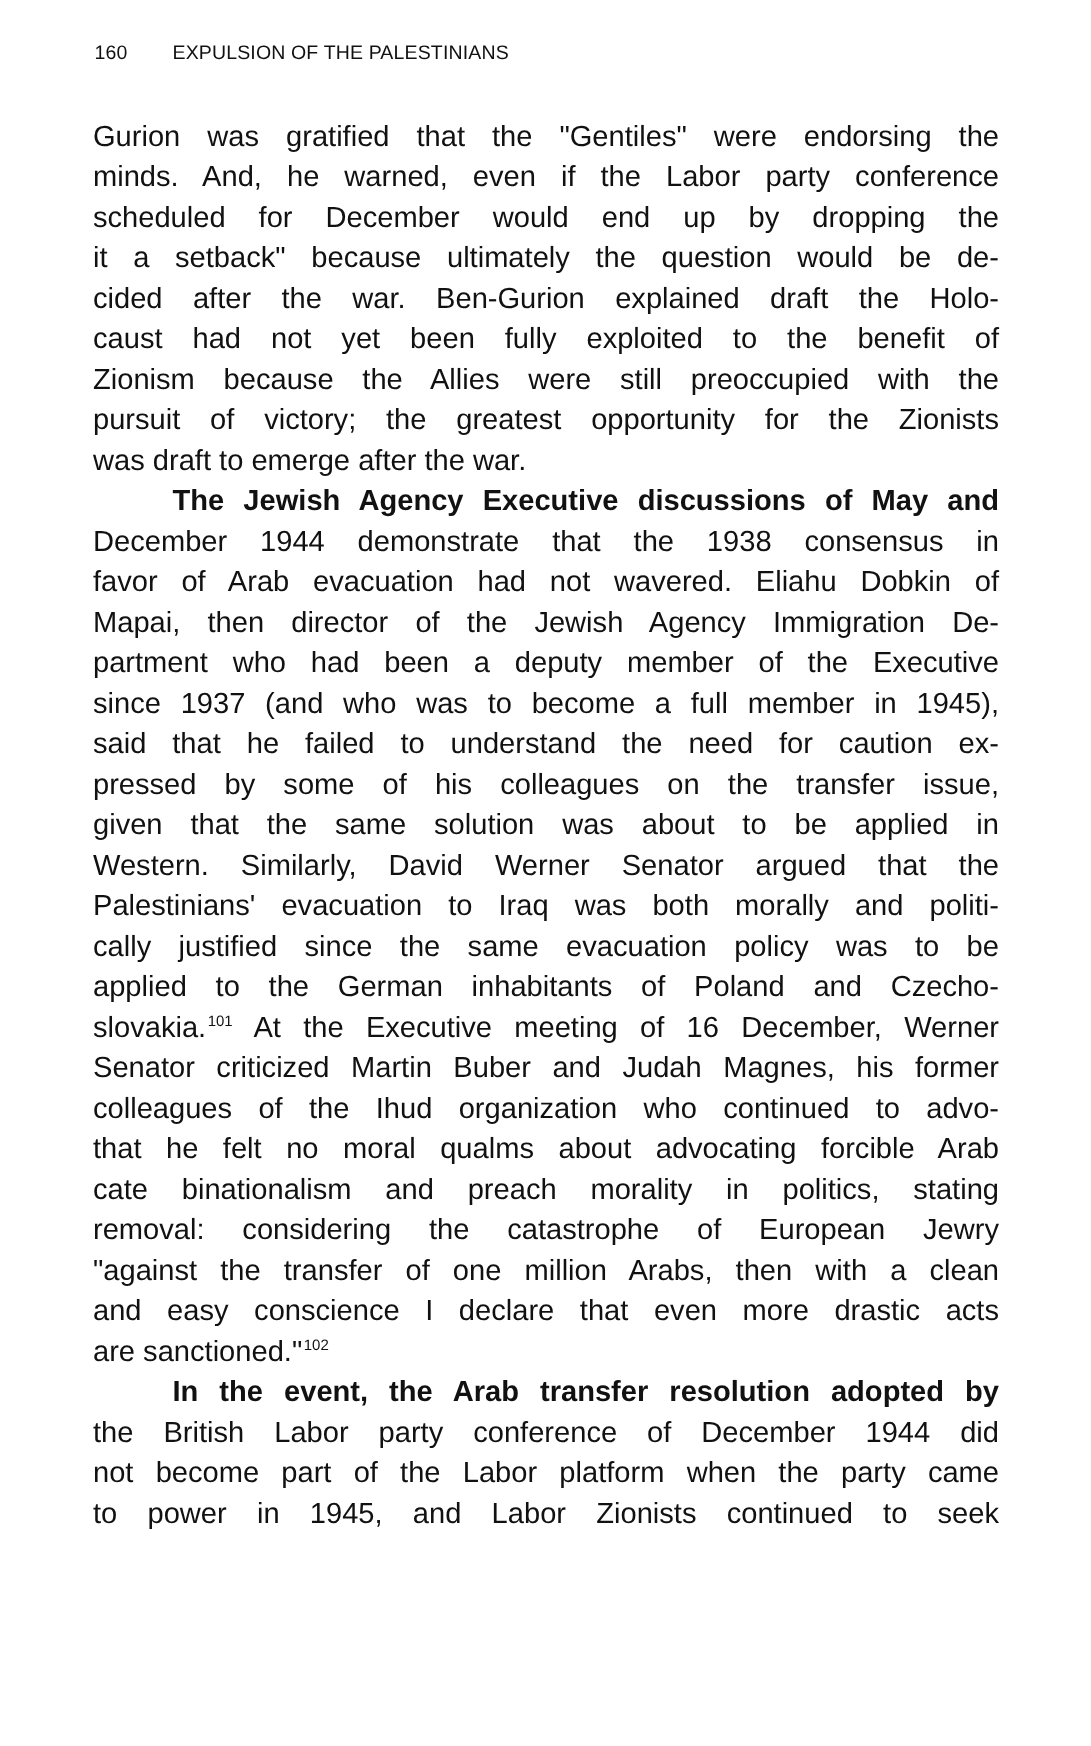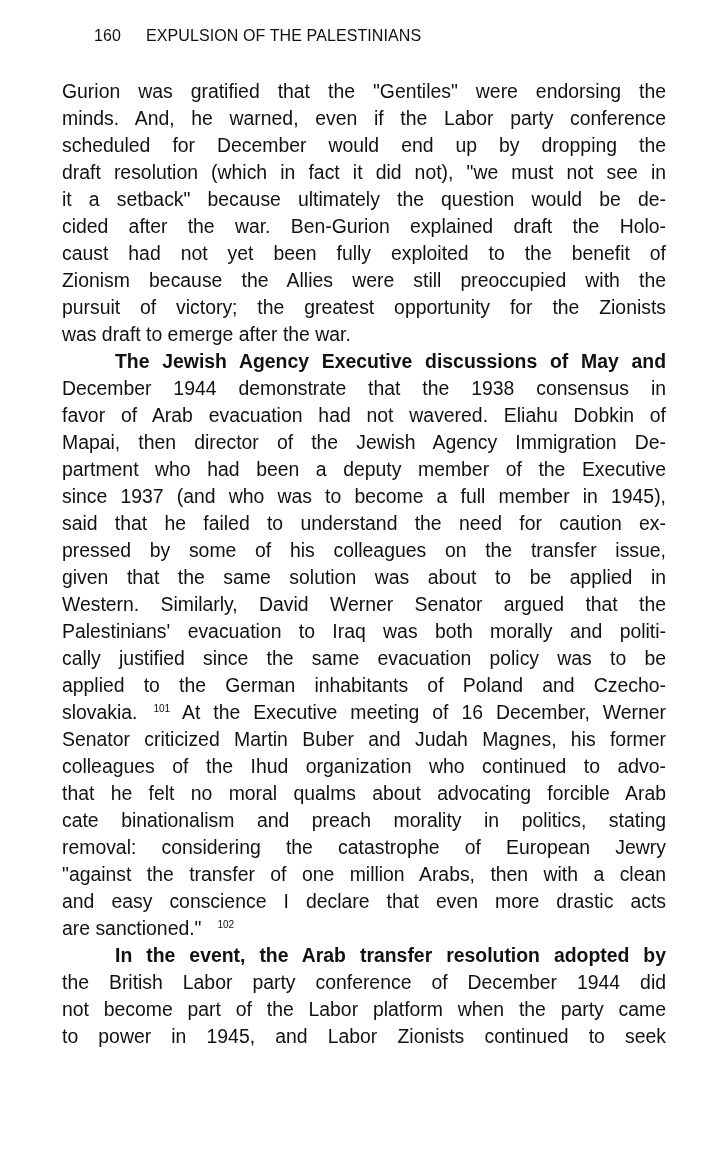--- a/index.html
+++ b/index.html
@@ -1,41 +1,40 @@
 <!DOCTYPE html>
 <html><head>
 <meta charset="utf-8">
 <style>
   html, body { margin: 0; padding: 0; background: #ffffff; }
   body { width: 727px; height: 1164px; position: relative; overflow: hidden;
          font-family: "Liberation Sans", "DejaVu Sans", sans-serif; color: #111; }
-  .running-head { position: absolute; top: 27px; left: 63px; font-size: 16px;
-         letter-spacing: 0.1px; color: #111; white-space: nowrap; margin-left: 31px; }
+  .running-head { position: absolute; top: 27px; left: 63px; font-size: 13px;
+         letter-spacing: 0.1px; color: #111; white-space: nowrap; }
   .running-head .pnum { display: inline-block; width: 52px; }
   .body { position: absolute; top: 78px; left: 62px; width: 604px; }
   .line { height: 27px; line-height: 27px; font-size: 19.4px; white-space: nowrap;
           text-align: justify; text-align-last: justify; }
   .line.last { text-align-last: left; }
   .line.indent { padding-left: 53px; font-weight: bold; }
-  sup.fn { font-size: 10px; vertical-align: 0; position: relative; top: -7px; margin-left: 16px; }
+  sup.fn { font-size: 10px; vertical-align: 0; position: relative; top: -7px; margin-left: 1px; }
 </style>
 </head>
 <body>
 
 <div class="running-head">
   <span class="pnum">160</span><span>EXPULSION OF THE PALESTINIANS</span>
 </div>
 
 <div class="body">
 
   <div>
     <div class="line">Gurion was gratified that the "Gentiles" were endorsing the</div>
     <div class="line">minds. And, he warned, even if the Labor party conference</div>
     <div class="line">scheduled for December would end up by dropping the</div>
-    <div class="line">draft resolution (which in fact it did not), "we must not see in</div>
     <div class="line">it a setback" because ultimately the question would be de-</div>
     <div class="line">cided after the war. Ben-Gurion explained draft the Holo-</div>
     <div class="line">caust had not yet been fully exploited to the benefit of</div>
     <div class="line">Zionism because the Allies were still preoccupied with the</div>
     <div class="line">pursuit of victory; the greatest opportunity for the Zionists</div>
     <div class="line last">was draft to emerge after the war.</div>
   </div>
 
   <div>
     <div class="line indent">The Jewish Agency Executive discussions of May and</div>

